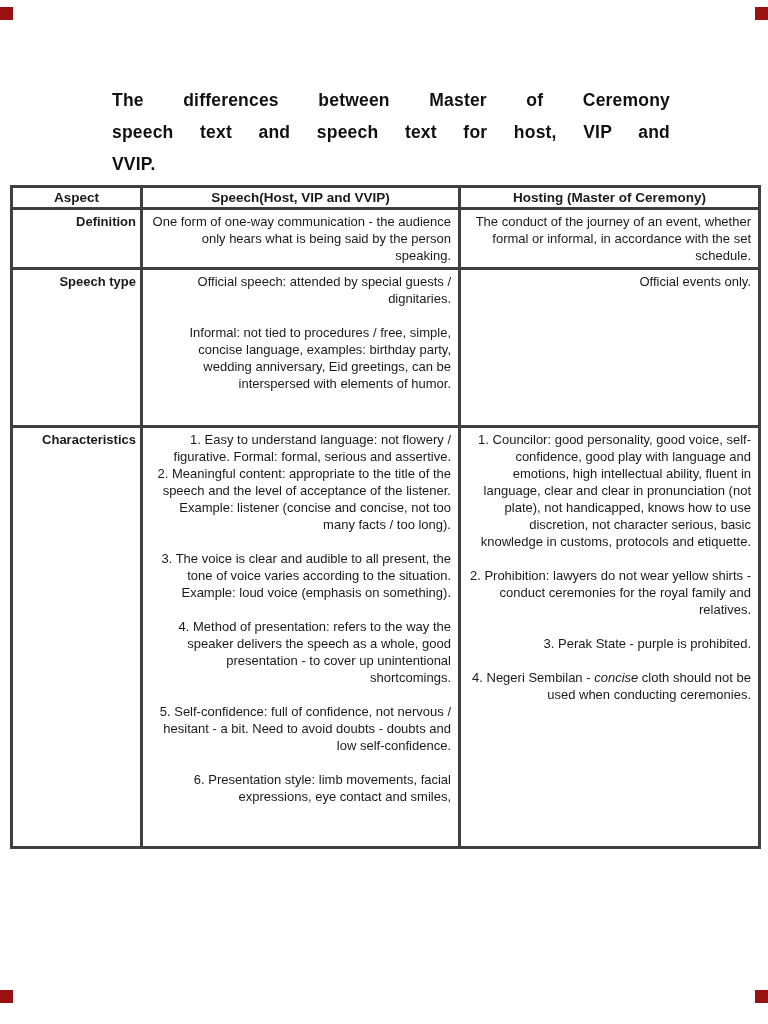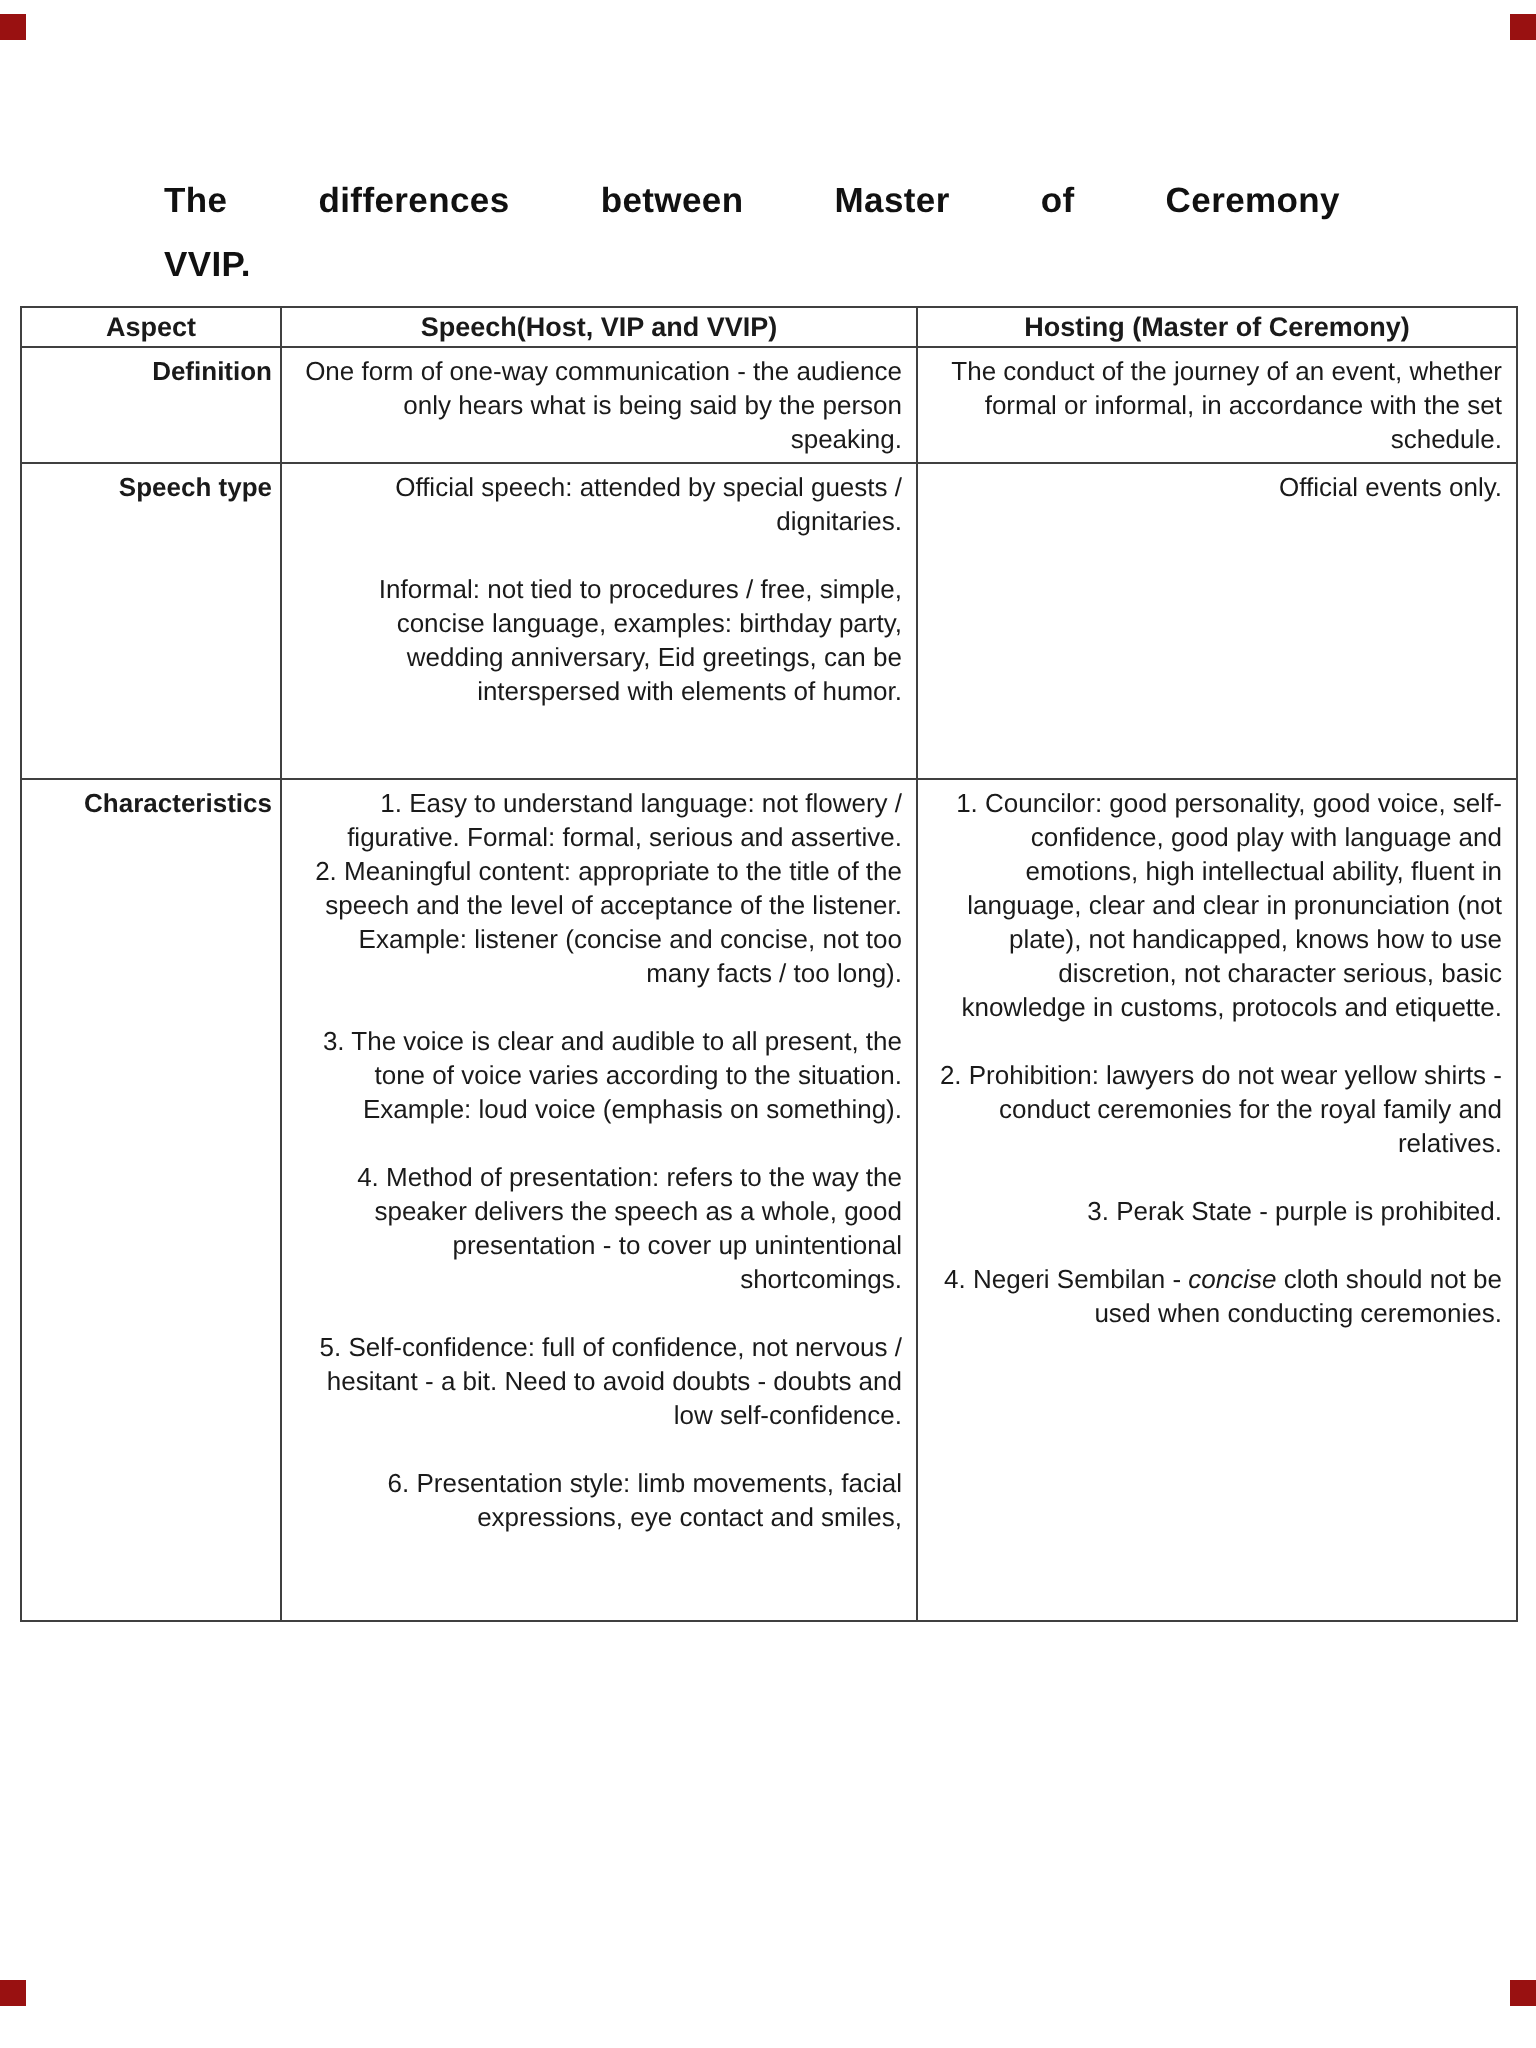--- a/index.html
+++ b/index.html
@@ -27,34 +27,34 @@
 
   .doc-title {
     margin: 84px 0 0 82px;
     width: 588px;
     font-size: 17.5px;
     font-weight: bold;
     line-height: 32px;
     letter-spacing: 0.2px;
     color: #111111;
   }
-  .doc-title .tline { display: block; }
+  .doc-title .tline { display: block; margin-left: 30px; }
   .doc-title .just { text-align: justify; text-align-last: justify; }
 
   table.cmp {
     border-collapse: collapse;
     table-layout: fixed;
     width: 748px;
     margin: 5px 0 0 10px;
   }
   col.c1 { width: 130px; }
   col.c2 { width: 318px; }
   col.c3 { width: 300px; }
   .cmp th, .cmp td {
-    border: 1px solid #404040;
+    border: 3px solid #404040;
     vertical-align: top;
   }
   .cmp th {
     font-size: 13.5px;
     font-weight: bold;
     text-align: center;
     padding: 2px 4px;
     height: 20px;
   }
   .cmp td {
@@ -80,20 +80,21 @@
 
 <div class="page">
 
   <div class="corner tl" style="background-color: rgb(153, 17, 17);"></div>
   <div class="corner tr" style="background-color: rgb(153, 17, 17);"></div>
   <div class="corner bl" style="background-color: rgb(153, 17, 17);"></div>
   <div class="corner br" style="background-color: rgb(153, 17, 17);"></div>
 
   <h1 class="doc-title">
     <span class="tline just">The differences between Master of Ceremony</span>
+    <span class="tline just">speech text and speech text for host, VIP and</span>
     <span class="tline">VVIP.</span>
   </h1>
 
   <table class="cmp">
     <colgroup>
       <col class="c1">
         <col class="c2">
         <col class="c3">
     </colgroup>
     <thead>

